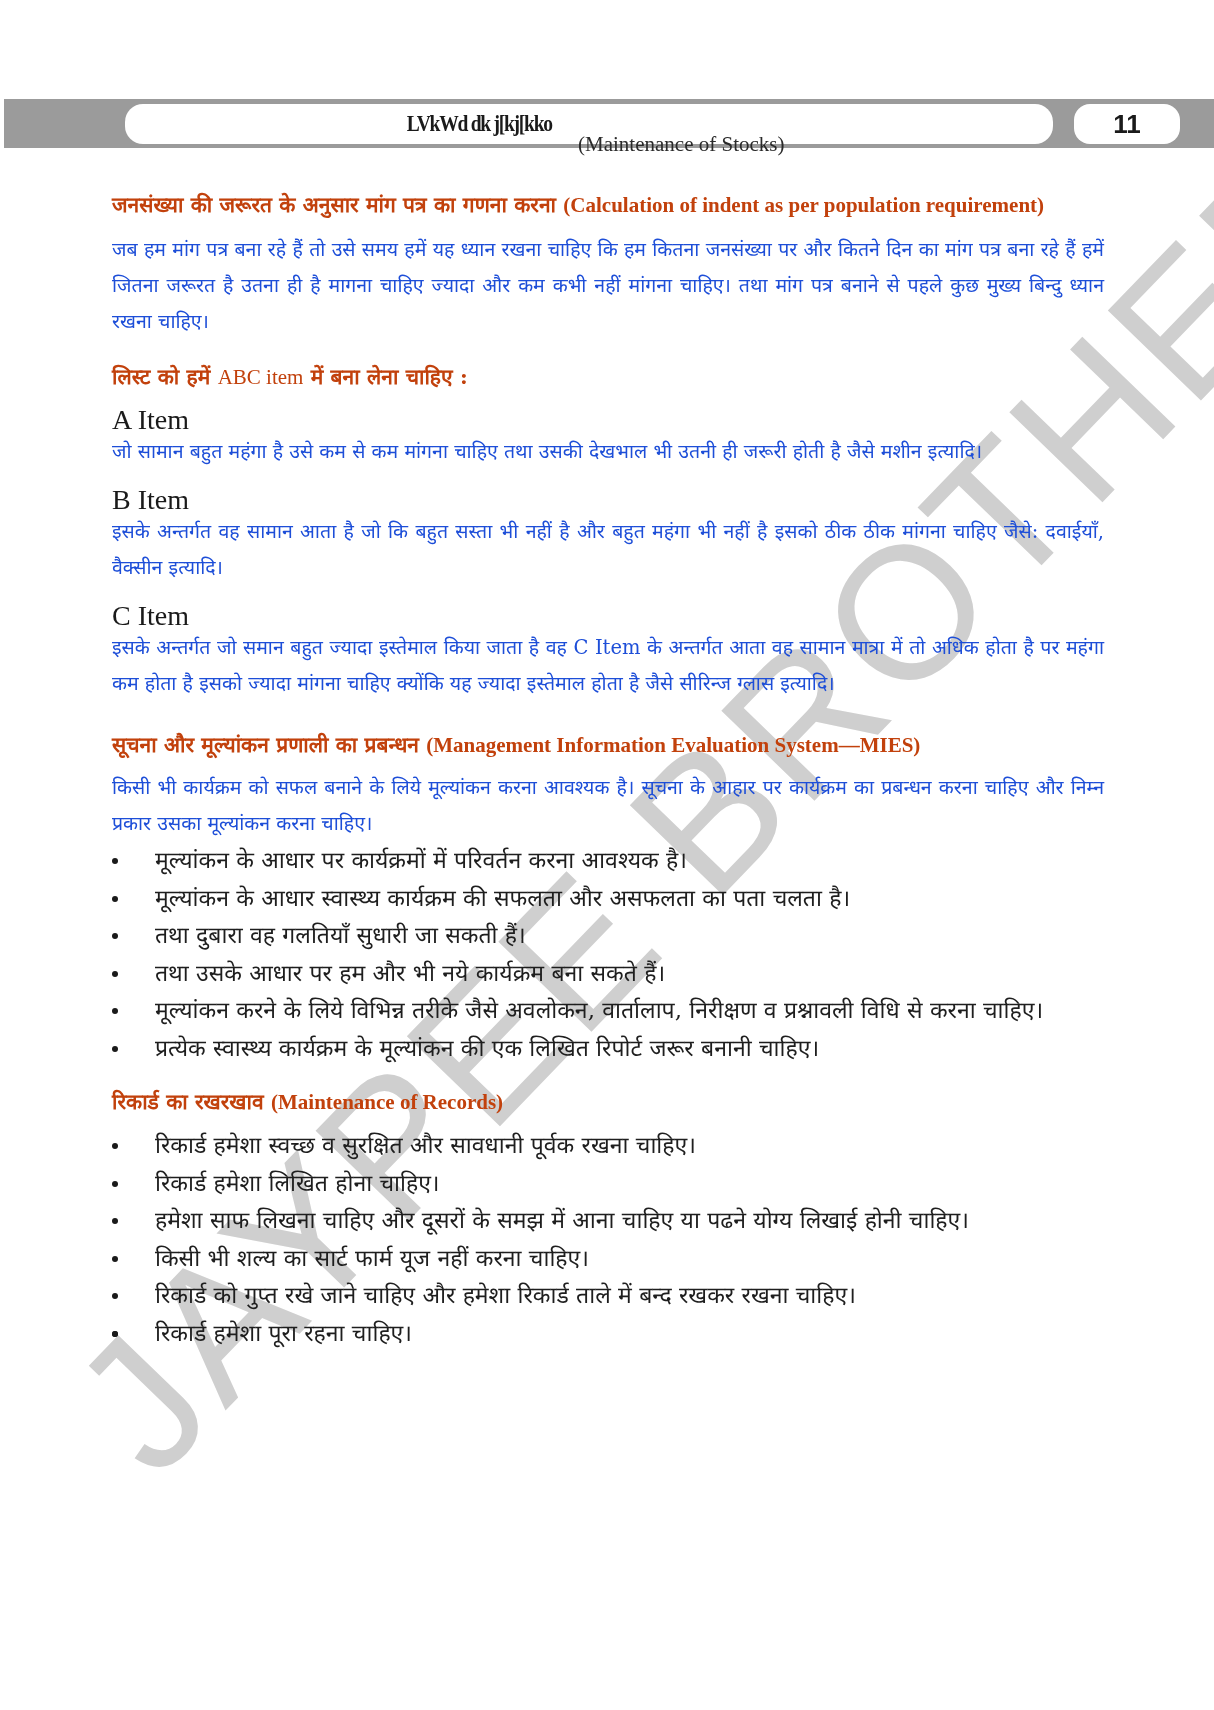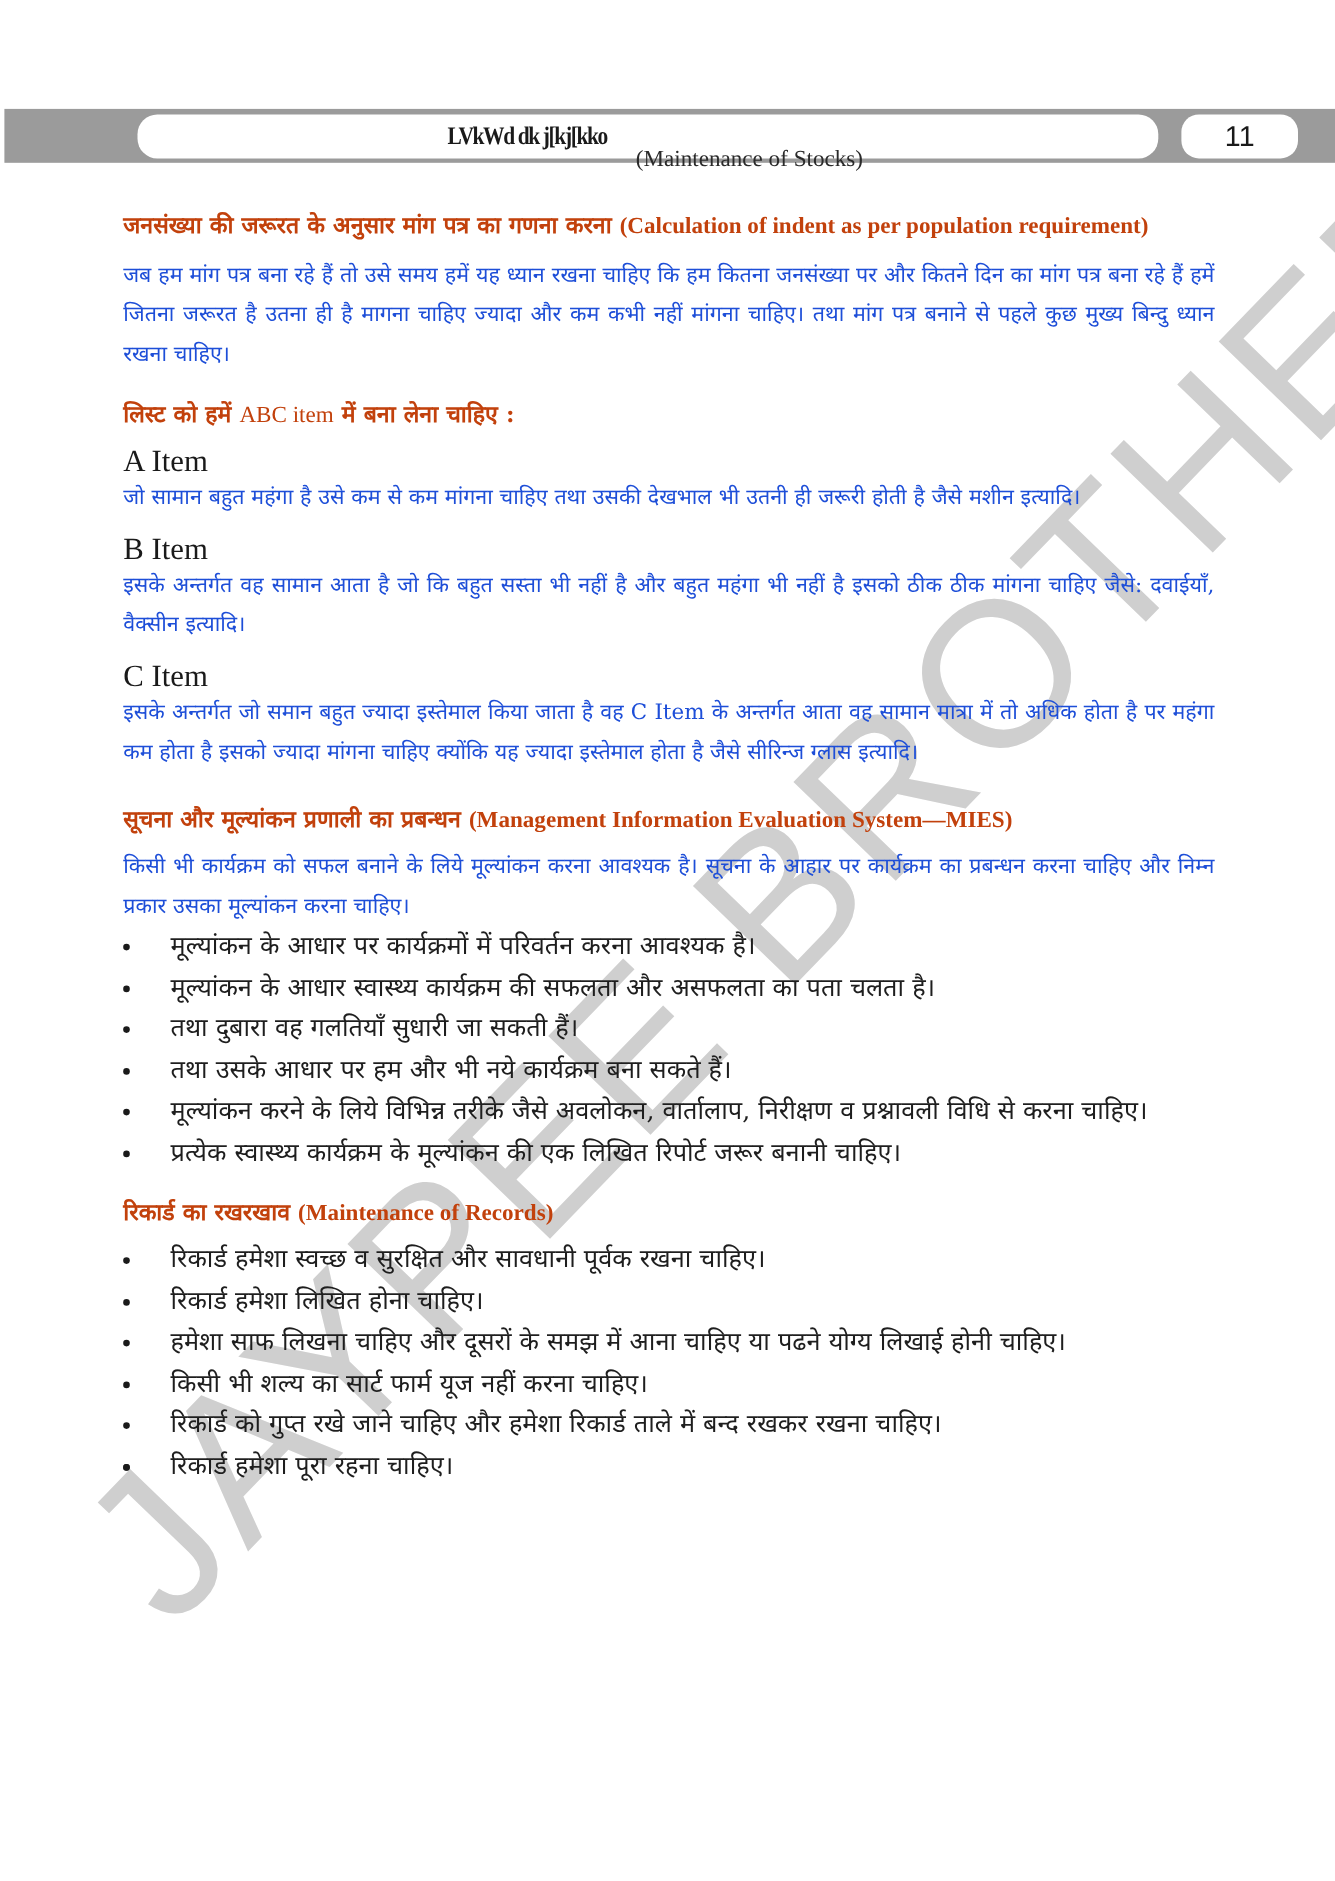--- a/index.html
+++ b/index.html
@@ -58,21 +58,21 @@
       width: 106px;
       height: 40px;
       background: #ffffff;
       border-radius: 16px;
       display: flex;
       align-items: center;
       justify-content: center;
     }
     .pagenum {
       font-family: "Liberation Sans", sans-serif;
-      font-weight: normal;
+      font-weight: bold;
       font-size: 26px;
       color: #1a1a1a;
     }
 
     
     .watermark {
       position: absolute;
       left: -120px;
       top: 790px;
       width: 1500px;

